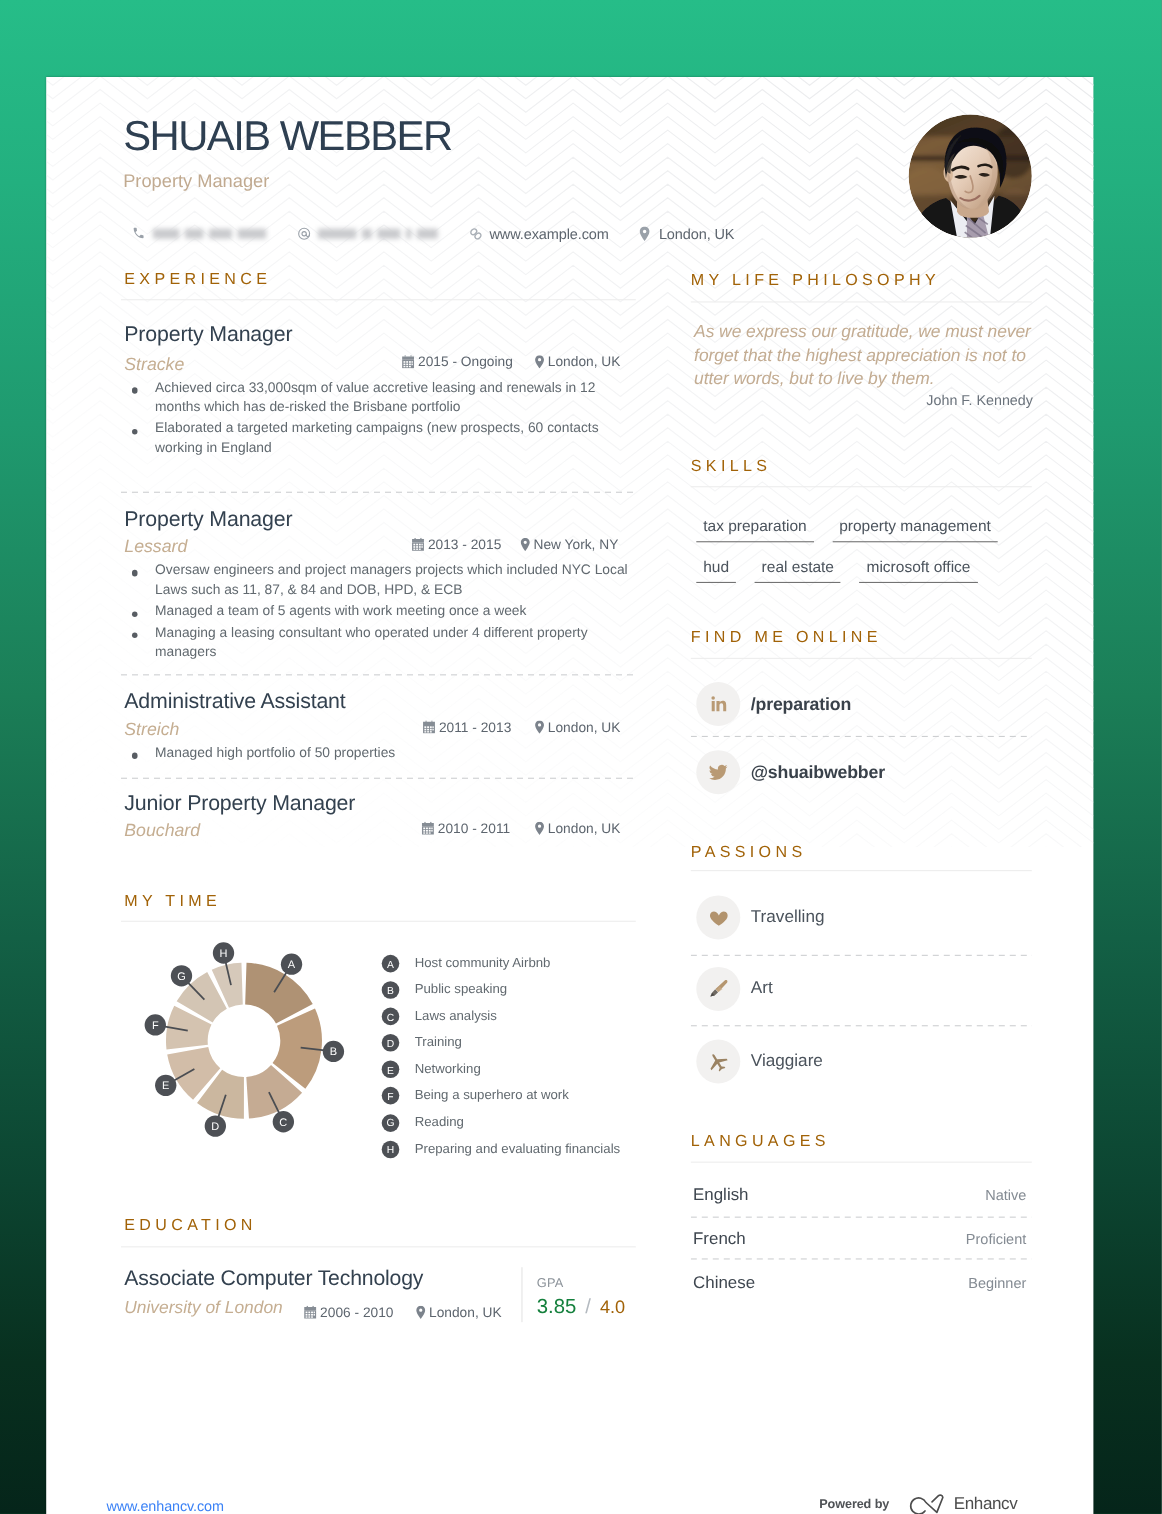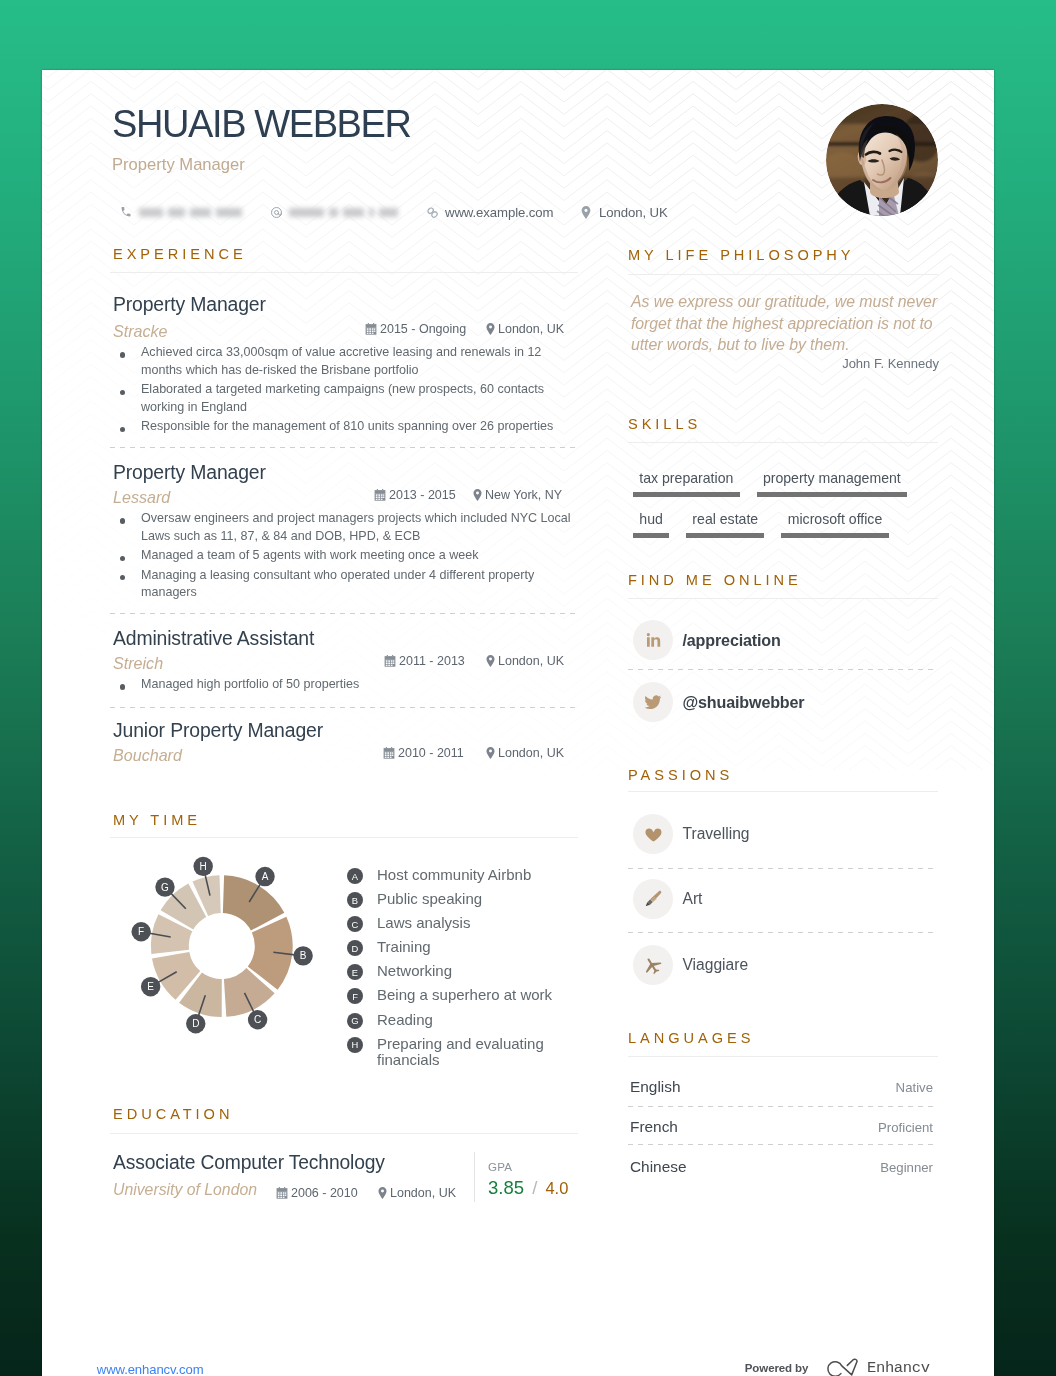--- a/index.html
+++ b/index.html
@@ -79,31 +79,31 @@
   .gpa-row .gpa-val { color:#15803d; }
   .gpa-row .gpa-slash { color:#b4bac0; margin:0 3px; }
   .gpa-row .gpa-max { color:#a16207; font-size:16.5px; }
 
   
   #donut-wrap { position:absolute; left:65px; top:770px; width:260px; height:230px; }
   #donut-legend { position:absolute; left:305px; top:798px; width:230px; }
   .lgrow { position:relative; display:flex; align-items:flex-start; height:24.1px; }
   .lgkey { width:16px; height:16px; border-radius:50%; background:#4d5055; color:#fff;
     font-size:9.4px; display:flex; align-items:center; justify-content:center; flex:0 0 auto; margin-top:0px; }
-  .lglabel { margin-left:14px; font-size:15px; line-height:16.5px; color:#61696f; margin-top:-1px; }
+  .lglabel { margin-left:14px; font-size:12px; line-height:16.5px; color:#61696f; margin-top:-1px; }
 
   
   .quote { position:absolute; left:589px; top:221px; width:322px;
     font-size:15.85px; line-height:21.6px; font-style:italic; color:#c3ac92; letter-spacing:-0.05px; }
   .quote-author { position:absolute; left:586px; top:286px; width:311px; text-align:right;
     font-size:13px; color:#6b737c; }
 
   
   #skills-wrap { position:absolute; left:591px; top:399px; width:290px; }
-  .skill { display:inline-block; font-size:14.1px; color:#4b535c; border-bottom:5px solid #737373;
+  .skill { display:inline-block; font-size:14.1px; color:#4b535c; border-bottom:1px solid #737373;
     padding:0 6.3px 5px 6.3px; margin:0 12.5px 13px 0; line-height:18px; white-space:nowrap;text-align:right; }
   .skill.brk { }
 
   
   .irow { position:absolute; left:591px; width:320px; height:40px; display:flex; align-items:center; }
   .ibubble { width:40px; height:40px; border-radius:50%; background:#f2f1f0;
     display:flex; align-items:center; justify-content:center; flex:0 0 auto; }
   .ilabel { margin-left:9.5px; font-size:15.6px; color:#4b535c; }
   .ilabel.bold { font-weight:700; font-size:16.1px; color:#39414a; letter-spacing:-0.15px; }
 
@@ -111,21 +111,21 @@
   .lang { position:absolute; left:588px; width:303px; display:flex; align-items:baseline; justify-content:space-between; }
   .lname { font-size:15.4px; color:#3e464f; }
   .llevel { font-size:13.2px; color:#848b93; }
 
   
   #footer { position:absolute; left:0; top:1280px; width:972px; height:60px; }
   .fweb { position:absolute; left:54.8px; top:12px; font-size:13.1px; color:#3b82f6; letter-spacing:-0.1px; }
   .fpow { position:absolute; left:702.8px; top:12px; font-size:11.5px; color:#4f5256; font-weight:700; letter-spacing:-0.1px; }
   .flogo { position:absolute; left:780px; top:4px; }
   .fbrand { position:absolute; left:825px; top:9px; font-size:15.5px; color:#4d4d4d; letter-spacing:-0.35px;
-     font-family:Liberation Mono, monospace; font-weight:400; }
+     font-family:Liberation Sans, sans-serif; font-weight:400; }
 
 </style>
 </head>
 <body>
 <div id="bg"></div>
 
 <div id="page">
 
   <svg id="wm" viewBox="0 0 972 700" xmlns="http://www.w3.org/2000/svg">
     <defs>
@@ -404,21 +404,20 @@
       <span class="ico">
           <svg width="9" height="12" viewBox="0 0 16 22" fill="#7c838c">
             <path d="M8 0C3.9 0 .6 3.3.6 7.4c0 5.5 7.4 14.6 7.4 14.6s7.4-9.1 7.4-14.6C15.4 3.3 12.1 0 8 0zm0 10.1a2.7 2.7 0 1 1 0-5.4 2.7 2.7 0 0 1 0 5.4z"></path>
           </svg>
         </span>
       <span>London, UK</span>
     </div>
     <div class="bullets" style="left:68px; top:274px; width:462px">
       <div class="bullet">Achieved circa 33,000sqm of value accretive leasing and renewals in 12 months which has de-risked the Brisbane portfolio</div>
       <div class="bullet">Elaborated a targeted marketing campaigns (new prospects, 60 contacts working in England</div>
-      <div class="bullet">Responsible for the management of 810 units spanning over 26 properties</div>
     </div>
     <div class="dashrule" style="left:68px; top:377px; width:468px"></div>
 
     <div class="role" style="left:71px; top:391px">Property Manager</div>
     <div class="company" style="left:71px; top:418px">Lessard</div>
     <div class="meta" style="left:332px; top:418px">
       <span class="ico">
           <svg width="12" height="12" viewBox="0 0 24 24" fill="#868d95">
             <path d="M5.6 0h2.2v2.4H5.6zM16.2 0h2.2v2.4h-2.2z"></path>
             <path d="M1.2 2.2h21.6v6.1H1.2z"></path>
@@ -661,21 +660,21 @@
 
     <div class="sec-label" style="left:586px; top:502px">FIND ME ONLINE</div>
     <div class="sec-rule" style="left:586px; top:528px; width:310px"></div>
 
     <div class="irow" style="top:550px">
       <span class="ibubble">
         <svg width="20" height="20" viewBox="0 0 24 24" fill="#b99a74">
             <path d="M4.8 8.7h3.3V20H4.8V8.7zM6.4 3.6a1.93 1.93 0 1 1 0 3.86 1.93 1.93 0 0 1 0-3.86zM10.4 8.7h3.15v1.55h.05c.44-.83 1.51-1.7 3.1-1.7 3.32 0 3.93 2.18 3.93 5.02V20h-3.28v-5.7c0-1.36-.02-3.11-1.9-3.11-1.9 0-2.19 1.48-2.19 3.01V20h-3.28V8.7z"></path>
           </svg>
       </span>
-      <span class="ilabel bold">/appreciation</span>
+      <span class="ilabel bold">/preparation</span>
     </div>
     <div class="dashrule" style="left:586px; top:599px; width:310px"></div>
     <div class="irow" style="top:612px">
       <span class="ibubble">
         <svg width="20" height="20" viewBox="0 0 24 24" fill="#b99a74">
             <path d="M22 5.9c-.75.33-1.55.55-2.4.65a4.16 4.16 0 0 0 1.83-2.3c-.8.48-1.7.82-2.65 1a4.17 4.17 0 0 0-7.1 3.8A11.83 11.83 0 0 1 3.1 4.7a4.17 4.17 0 0 0 1.29 5.56c-.68-.02-1.32-.21-1.88-.52v.05a4.17 4.17 0 0 0 3.34 4.08c-.62.17-1.28.2-1.88.08a4.18 4.18 0 0 0 3.9 2.9A8.36 8.36 0 0 1 2 18.57a11.8 11.8 0 0 0 6.39 1.87c7.67 0 11.86-6.35 11.86-11.86l-.01-.54A8.45 8.45 0 0 0 22 5.9z"></path>
           </svg>
       </span>
       <span class="ilabel bold">@shuaibwebber</span>
     </div>

